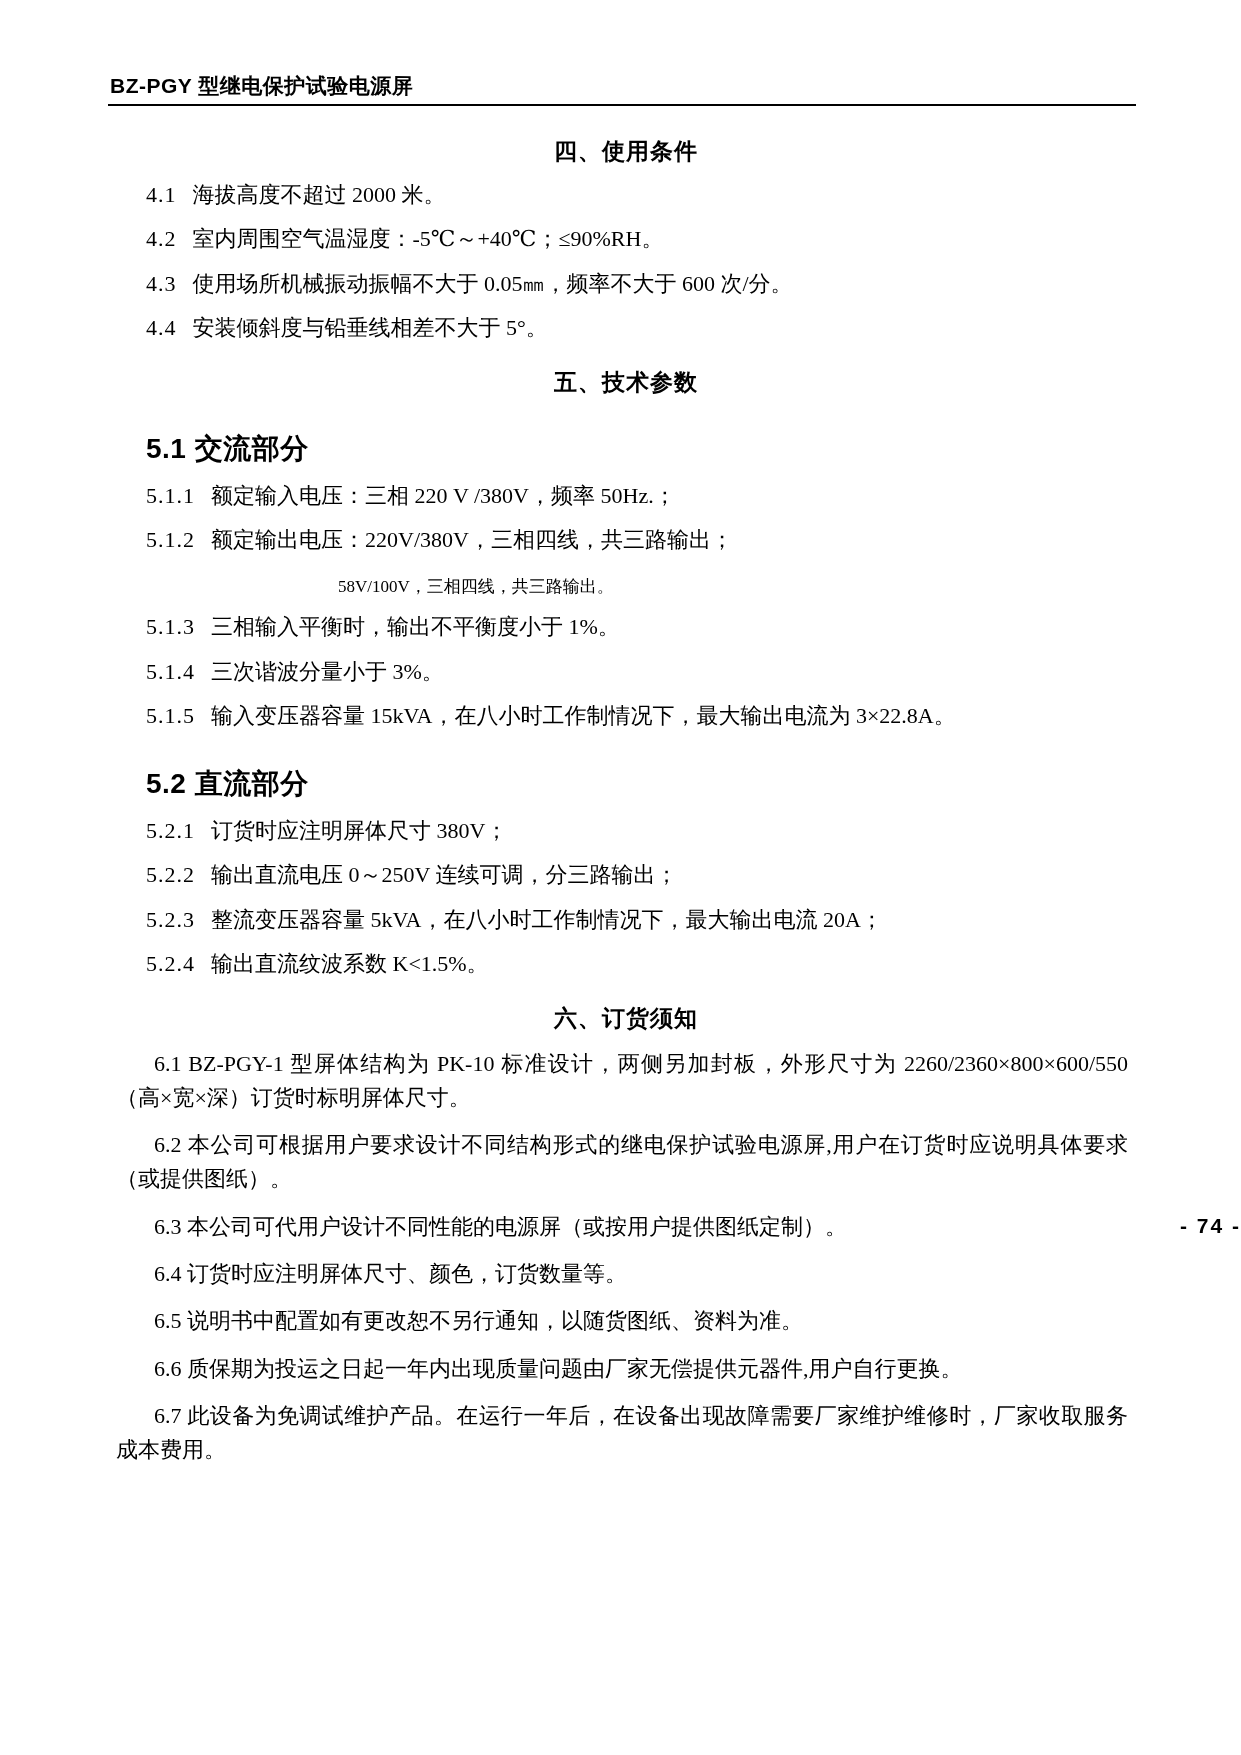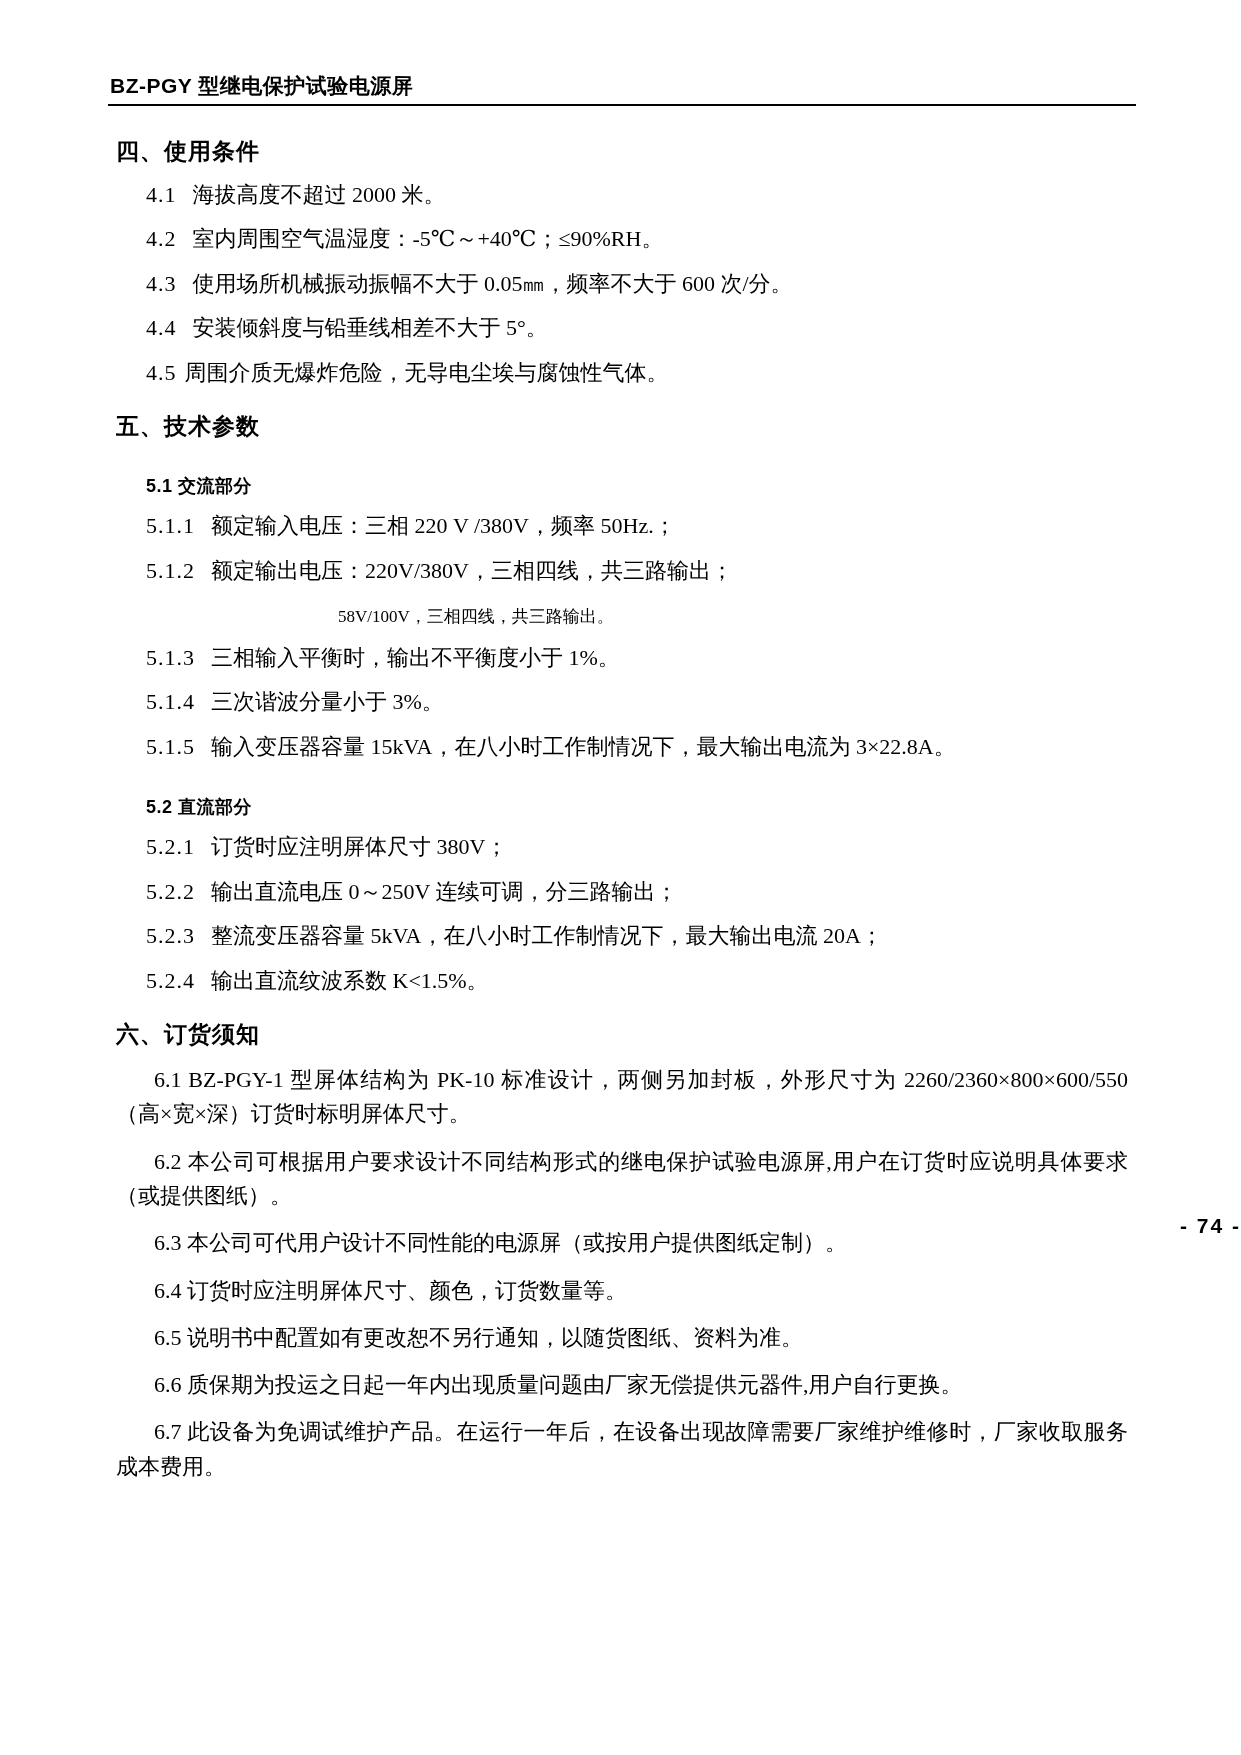--- a/index.html
+++ b/index.html
@@ -47,25 +47,26 @@
     width: 100%;
     margin-top: 0px;
   }
   h2.section {
     font-family: "Liberation Sans", "DejaVu Sans", sans-serif;
     font-weight: bold;
     font-size: 23px;
     margin: 22px 0 10px 0;
     padding-left: 8px;
     letter-spacing: 1px;
+    text-align: center;
   }
   h3.subsection {
     font-family: "Liberation Sans", "DejaVu Sans", sans-serif;
     font-weight: bold;
-    font-size: 18px;
+    font-size: 28px;
     margin: 32px 0 6px 0;
     padding-left: 38px;
     letter-spacing: 0.5px;
   }
   p.item {
     font-size: 22px;
     line-height: 1.52;
     margin: 11px 0;
     padding-left: 38px;
     text-align: justify;
@@ -120,23 +121,20 @@
     </p>
     <p class="item">
       <span class="num">4.2</span><span class="gap-m"></span><span>室内周围空气温湿度：-5℃～+40℃；≤90%RH。</span>
     </p>
     <p class="item">
       <span class="num">4.3</span><span class="gap-m"></span><span>使用场所机械振动振幅不大于 0.05㎜，频率不大于 600 次/分。</span>
     </p>
     <p class="item">
       <span class="num">4.4</span><span class="gap-m"></span><span>安装倾斜度与铅垂线相差不大于 5°。</span>
     </p>
-    <p class="item">
-      <span class="num">4.5</span><span class="gap-s"></span><span>周围介质无爆炸危险，无导电尘埃与腐蚀性气体。</span>
-    </p>
 
     <h2 class="section">五、技术参数</h2>
 
     <h3 class="subsection">5.1 交流部分</h3>
 
     <p class="item">
       <span class="num">5.1.1</span><span class="gap-m"></span><span>额定输入电压：三相 220 V /380V，频率 50Hz.；</span>
     </p>
     <p class="item">
       <span class="num">5.1.2</span><span class="gap-m"></span><span>额定输出电压：220V/380V，三相四线，共三路输出；</span>

